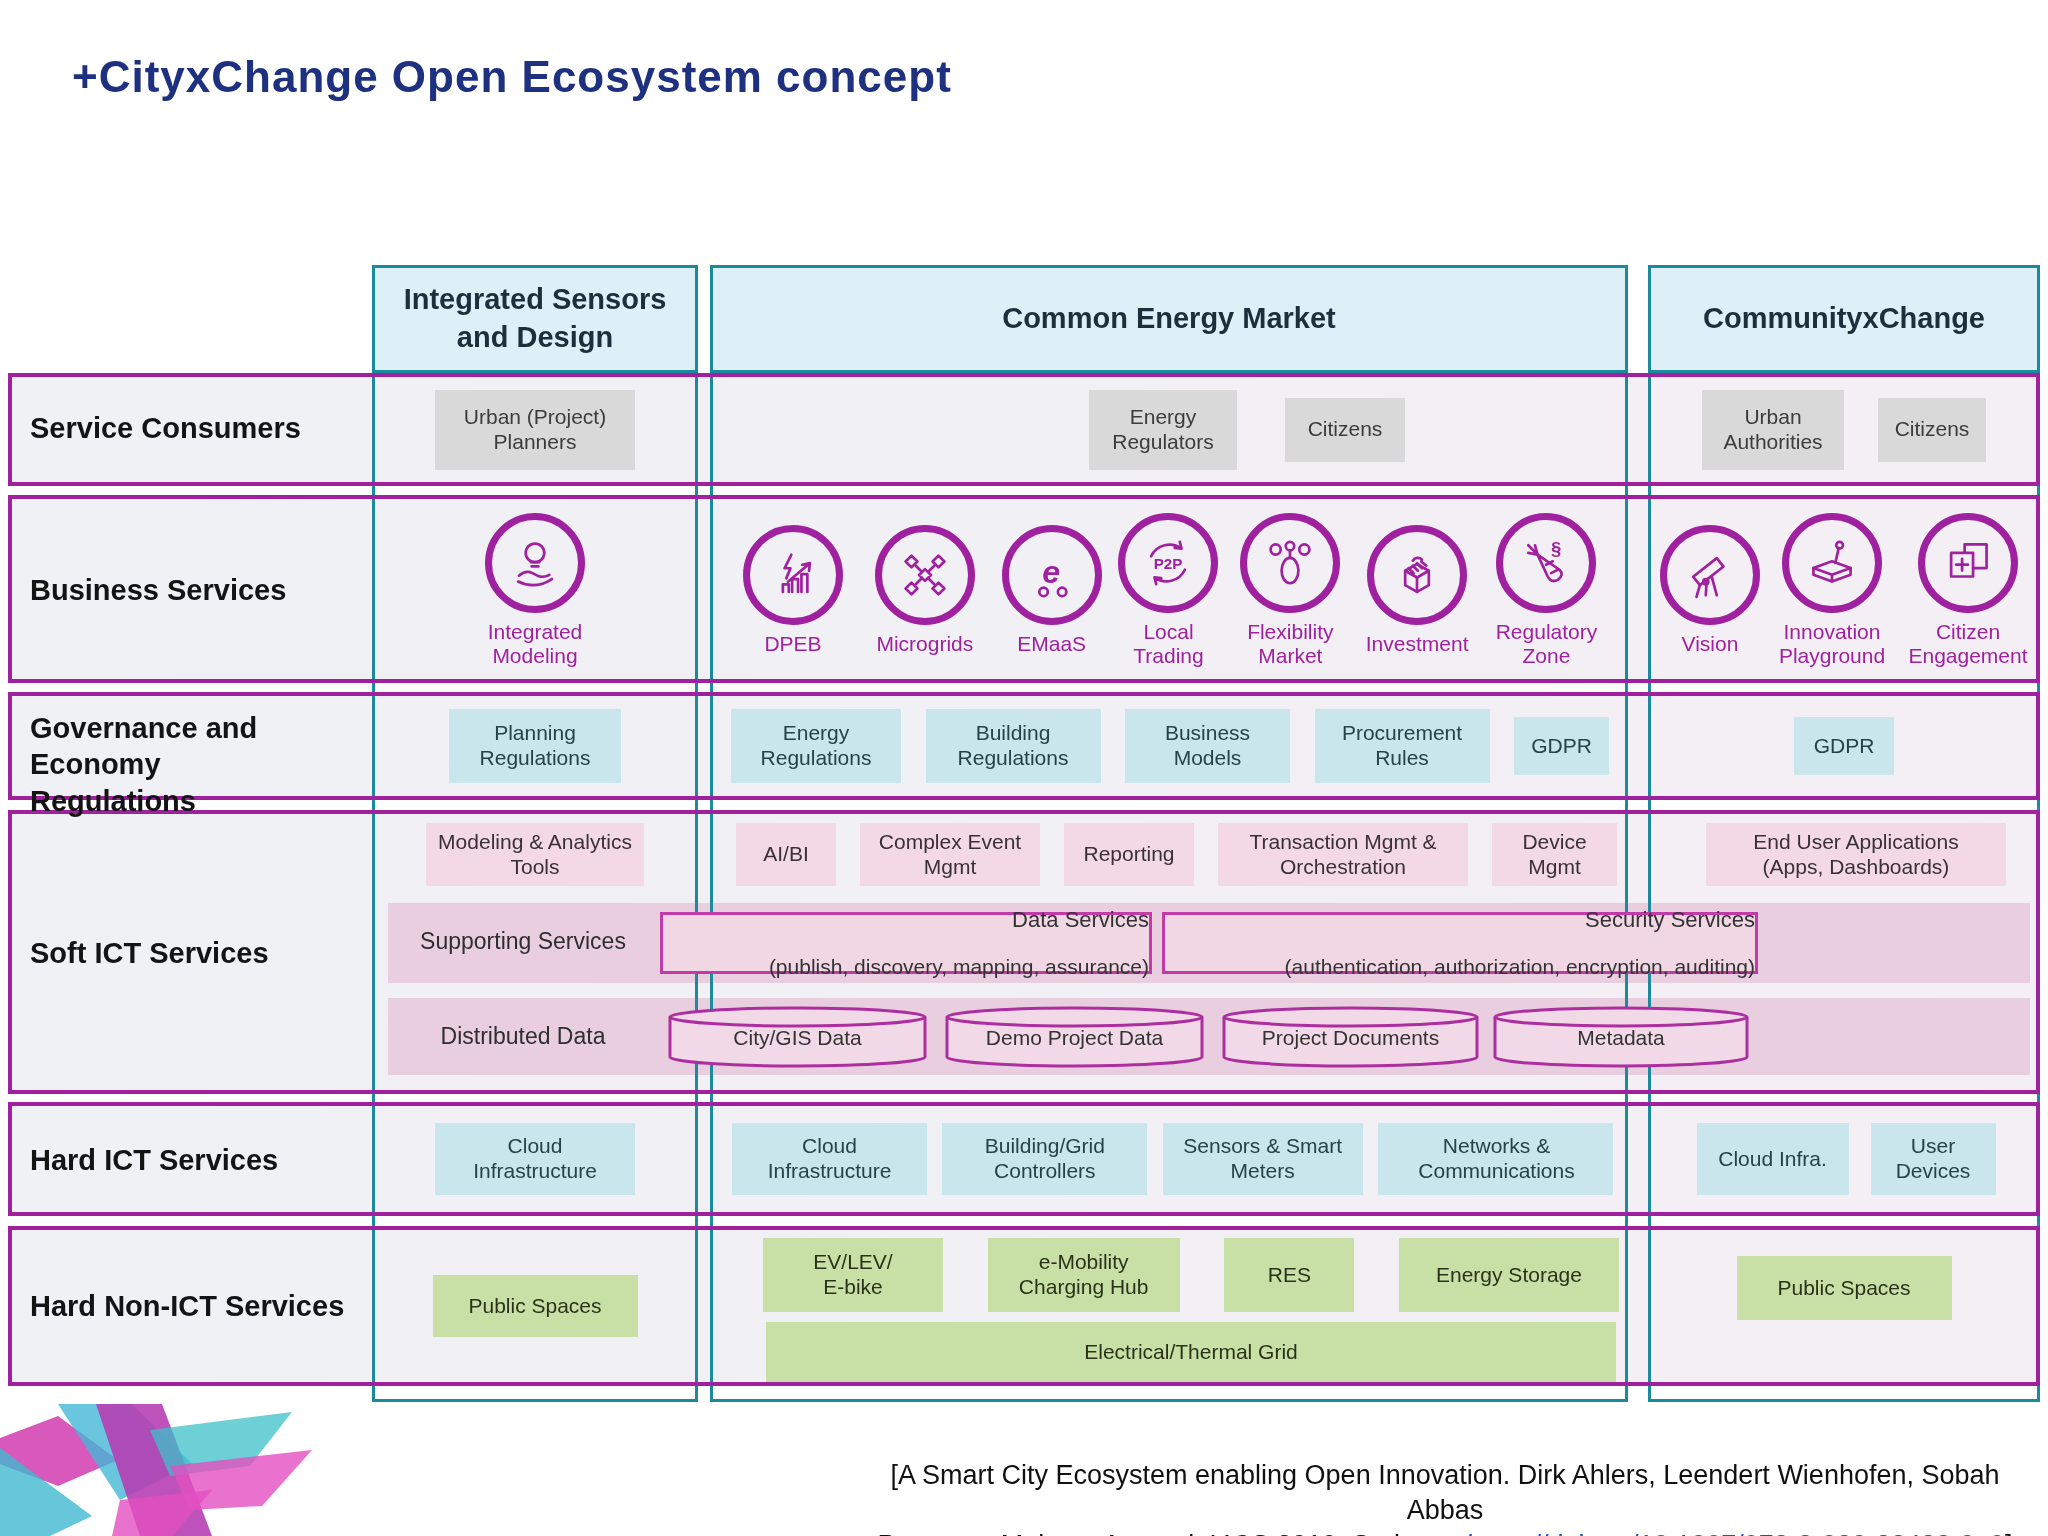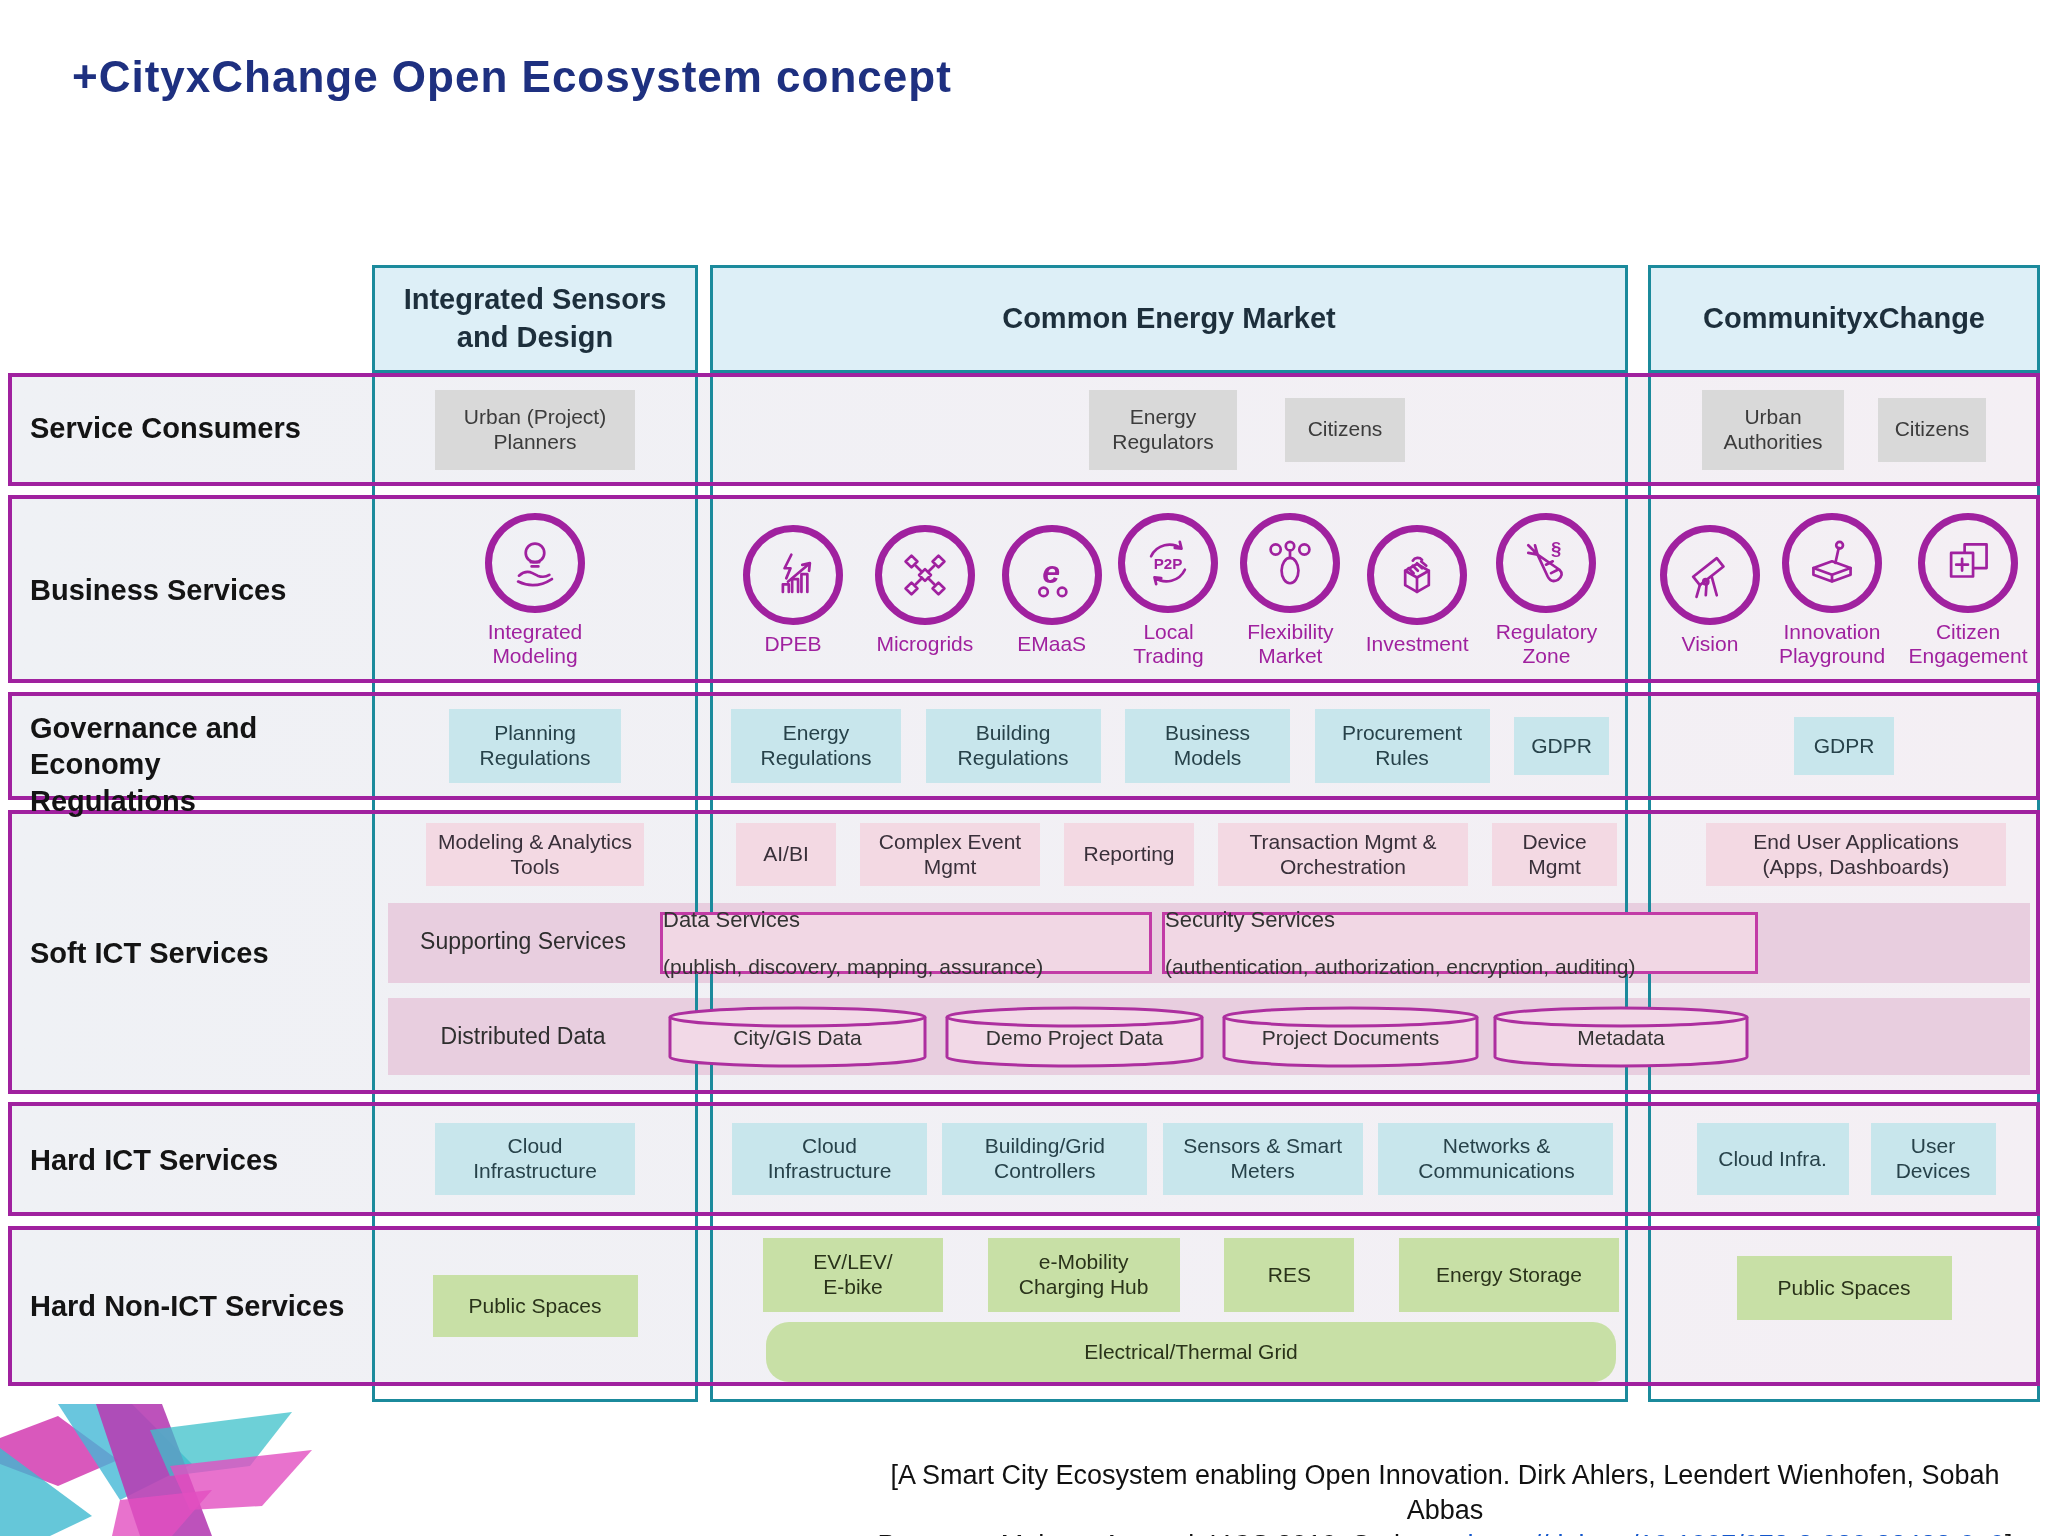--- a/index.html
+++ b/index.html
@@ -21,21 +21,21 @@
       font-size:21px;color:#323232;line-height:1.18;padding:4px 10px;box-sizing:border-box;flex:0 0 auto;}
   .bx-gray{background:#d9d9d9;color:#3c3c3c;}
   .bx-cyan{background:#c8e6ec;color:#27424a;}
   .bx-pink{background:#f3d9e3;color:#39303a;}
   .bx-green{background:#c8e0a6;color:#2a331a;}
   .pre{white-space:pre-line;}
   
   .band{position:absolute;background:#e8cedf;z-index:22;}
   .band-label{position:absolute;font-size:23px;color:#2e2e2e;text-align:center;z-index:23;}
   .svc-box{position:absolute;background:#f1d7e4;border:3px solid #c23ba6;z-index:40;
-           display:flex;flex-direction:column;align-items:flex-start;justify-content:center;
+           display:flex;flex-direction:column;align-items:flex-end;justify-content:center;
            text-align:center;box-sizing:border-box;gap:20px;}
   .svc-title{font-size:22px;color:#333;line-height:1.2;}
   .svc-detail{font-size:21px;color:#333;line-height:1.2;}
   .cyl{position:absolute;z-index:40;}
   .cyl svg{position:absolute;left:0;top:0;}
   .cyl-label{position:absolute;left:0;right:0;top:22px;text-align:center;font-size:21px;color:#333;z-index:41;}
   
   .biz{display:flex;flex-direction:column;align-items:center;z-index:40;flex:0 0 auto;}
   .ring{width:86px;height:86px;border:7px solid #a0219f;border-radius:50%;
         display:flex;align-items:center;justify-content:center;}
@@ -314,21 +314,21 @@
 </div>
 <div class="cell" style="left:763px;top:1238px;width:856px;height:74px;justify-content:space-between;">
   <div class="bx bx-green pre" style="width:180px;height:74px;">EV/LEV/
 E-bike</div>
   <div class="bx bx-green pre" style="width:192px;height:74px;">e-Mobility
 Charging Hub</div>
   <div class="bx bx-green" style="width:130px;height:74px;">RES</div>
   <div class="bx bx-green" style="width:220px;height:74px;">Energy Storage</div>
 </div>
 <div class="cell" style="left:766px;top:1322px;width:850px;height:60px;">
-  <div class="bx bx-green" style="width:850px;height:60px;border-radius:23px;">Electrical/Thermal Grid</div>
+  <div class="bx bx-green" style="width:850px;height:60px;">Electrical/Thermal Grid</div>
 </div>
 <div class="cell" style="left:1648px;top:1248px;width:392px;height:80px;">
   <div class="bx bx-green" style="width:215px;height:64px;">Public Spaces</div>
 </div>
 
 <div class="citation">
   <div>[A Smart City Ecosystem enabling Open Innovation. Dirk Ahlers, Leendert Wienhofen, Sobah Abbas</div>
   <div><span>Petersen, Mohsen Anvaari. I4CS 2019, Springer. </span><a href="#">https://doi.org/10.1007/978-3-030-22482-0_9</a><span>]</span></div>
 </div>
 

